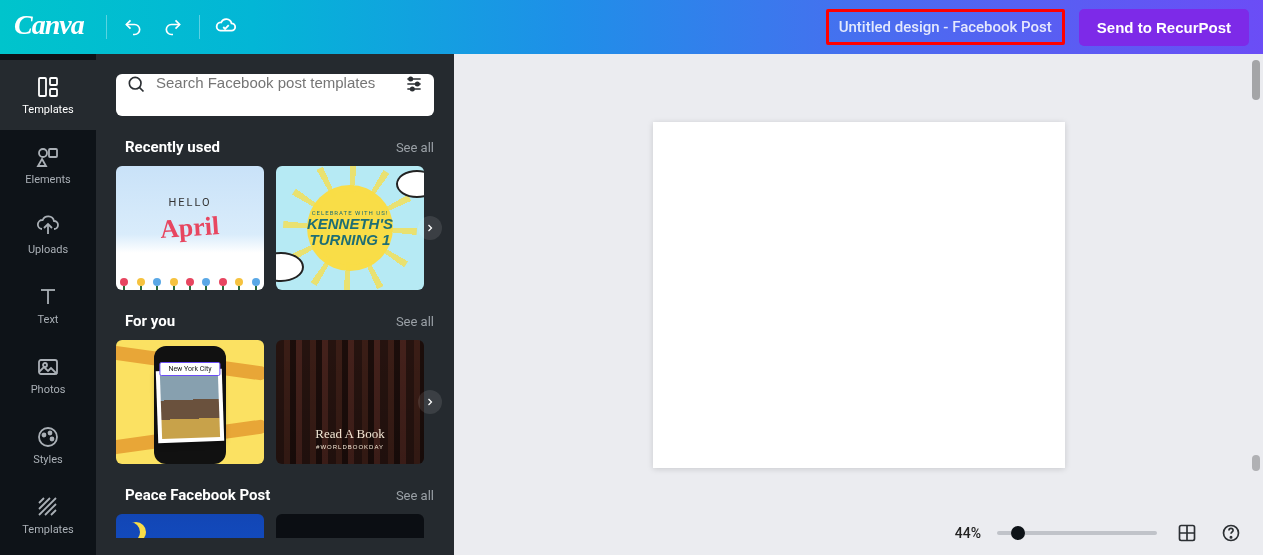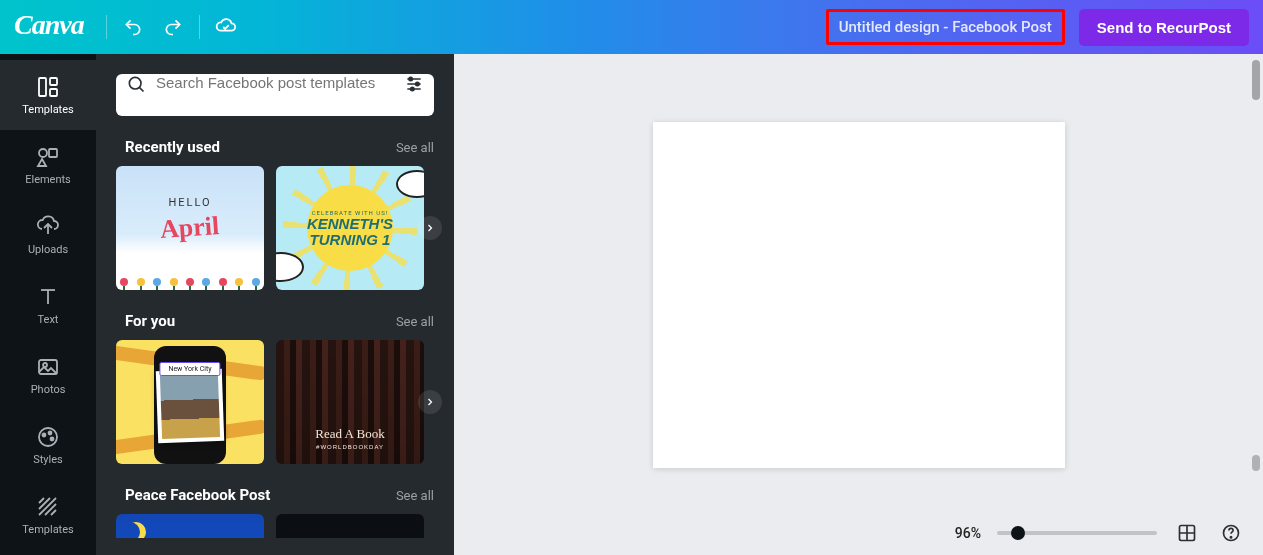--- a/index.html
+++ b/index.html
@@ -328,21 +328,21 @@
     </div>
   </div>
 
   <div class="canvas-area">
     <div class="canvas-viewport">
       <div class="page"></div>
       <div class="vscroll"></div>
       <div class="vscroll-end"></div>
     </div>
     <div class="bottombar">
-      <span class="zoom-label">96%</span>
+      <span class="zoom-label">44%</span>
       <div class="slider">
           <div class="knob"></div>
         </div>
       <div class="grid-icon">
         <svg width="20" height="20" viewBox="0 0 24 24">
             <rect x="3" y="3" width="18" height="18" rx="2"></rect>
             <path d="M3 12h18M12 3v18"></path>
           </svg>
       </div>
       <div class="help-icon">

